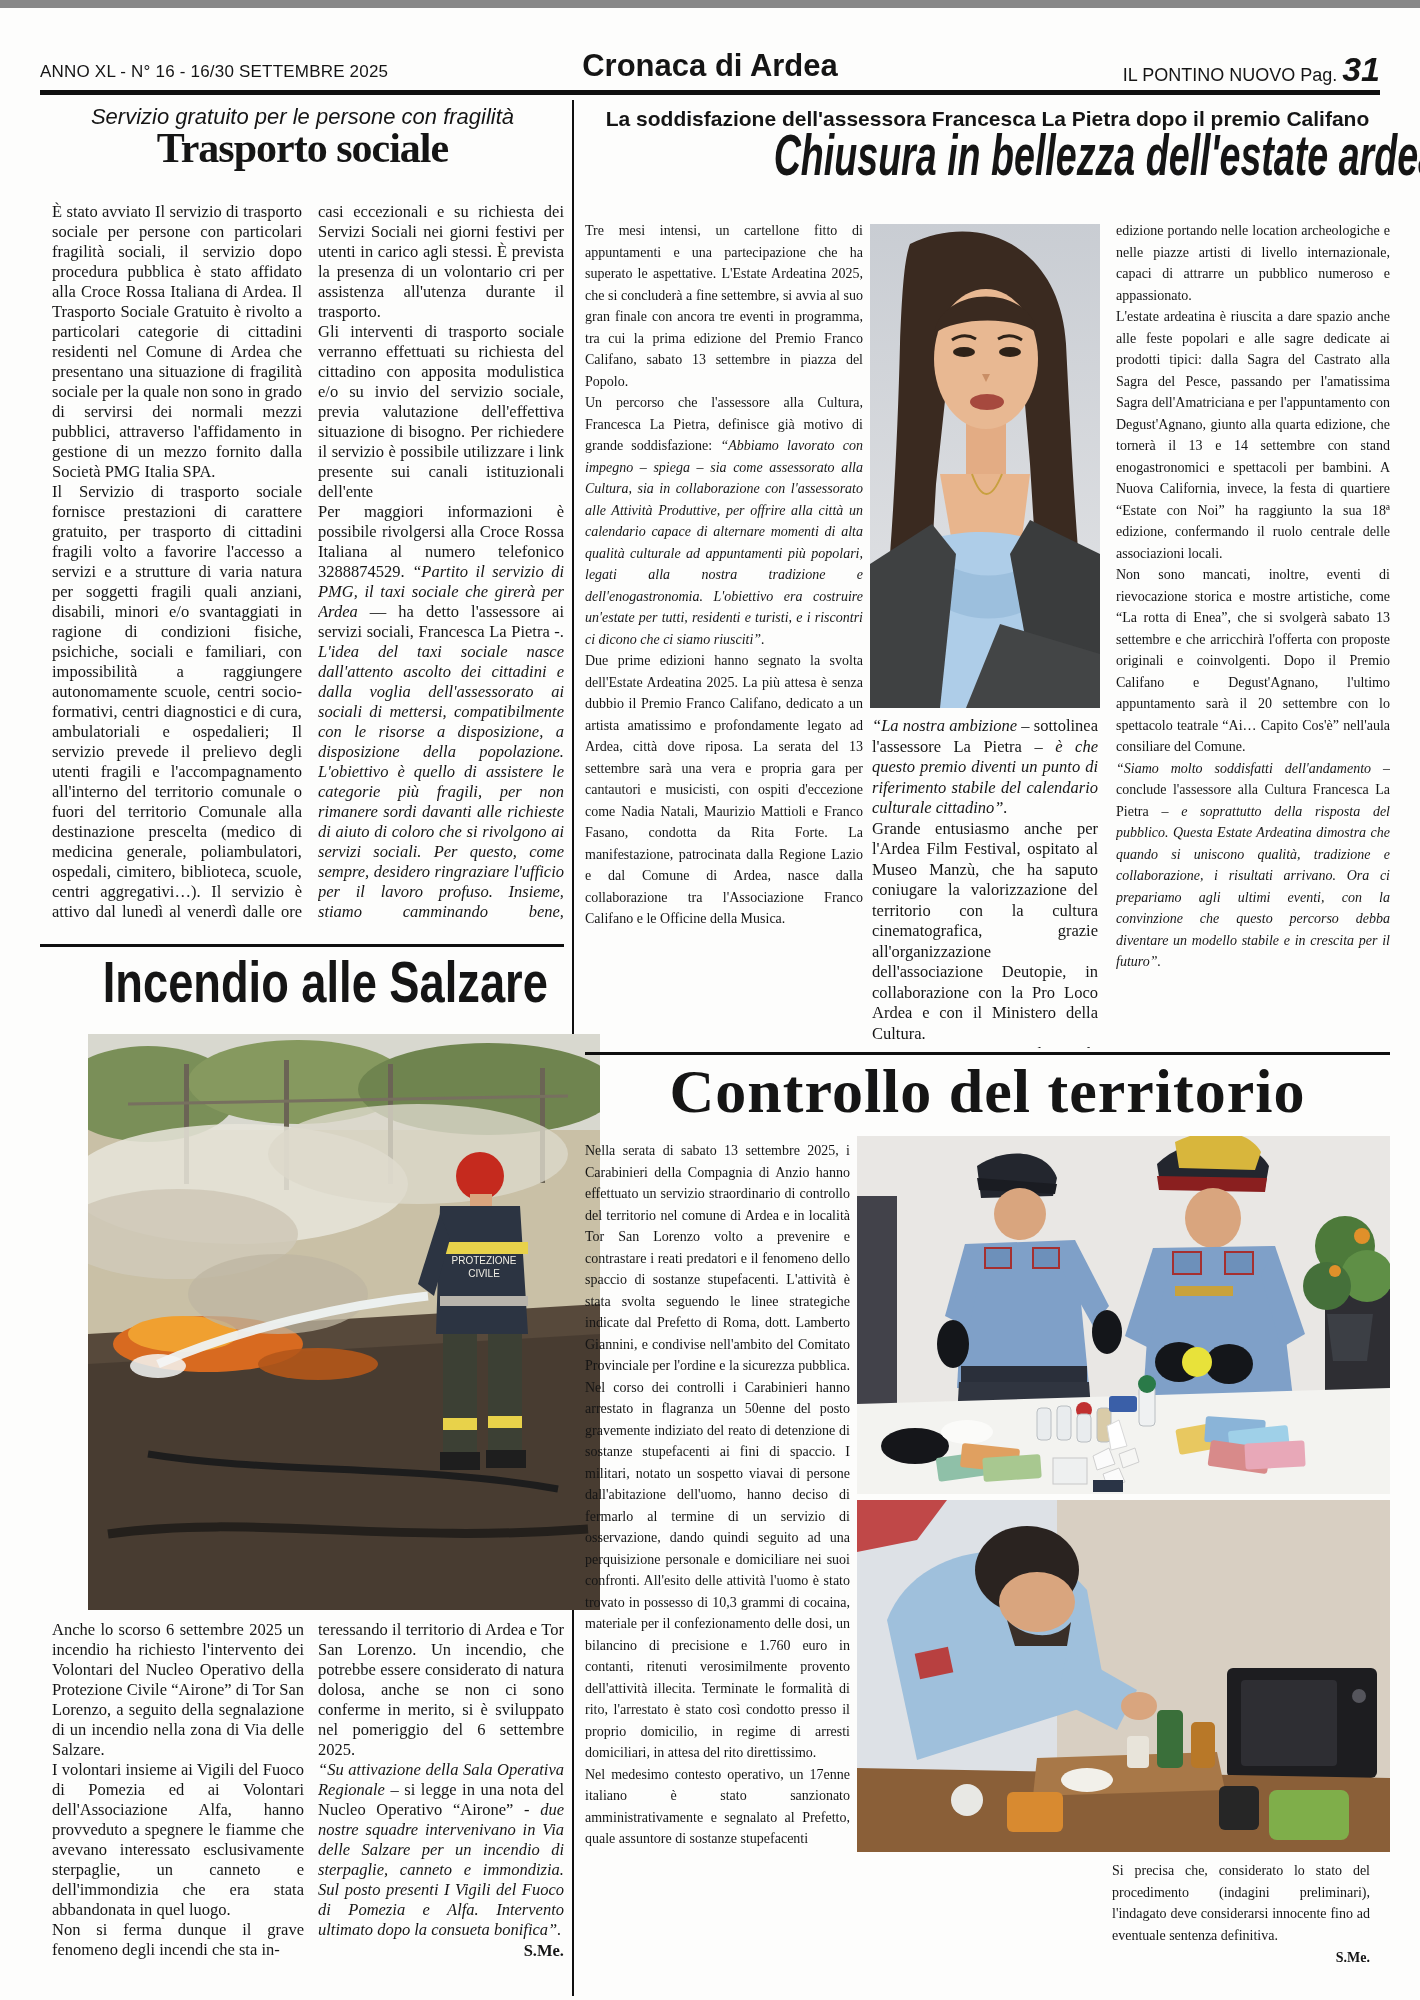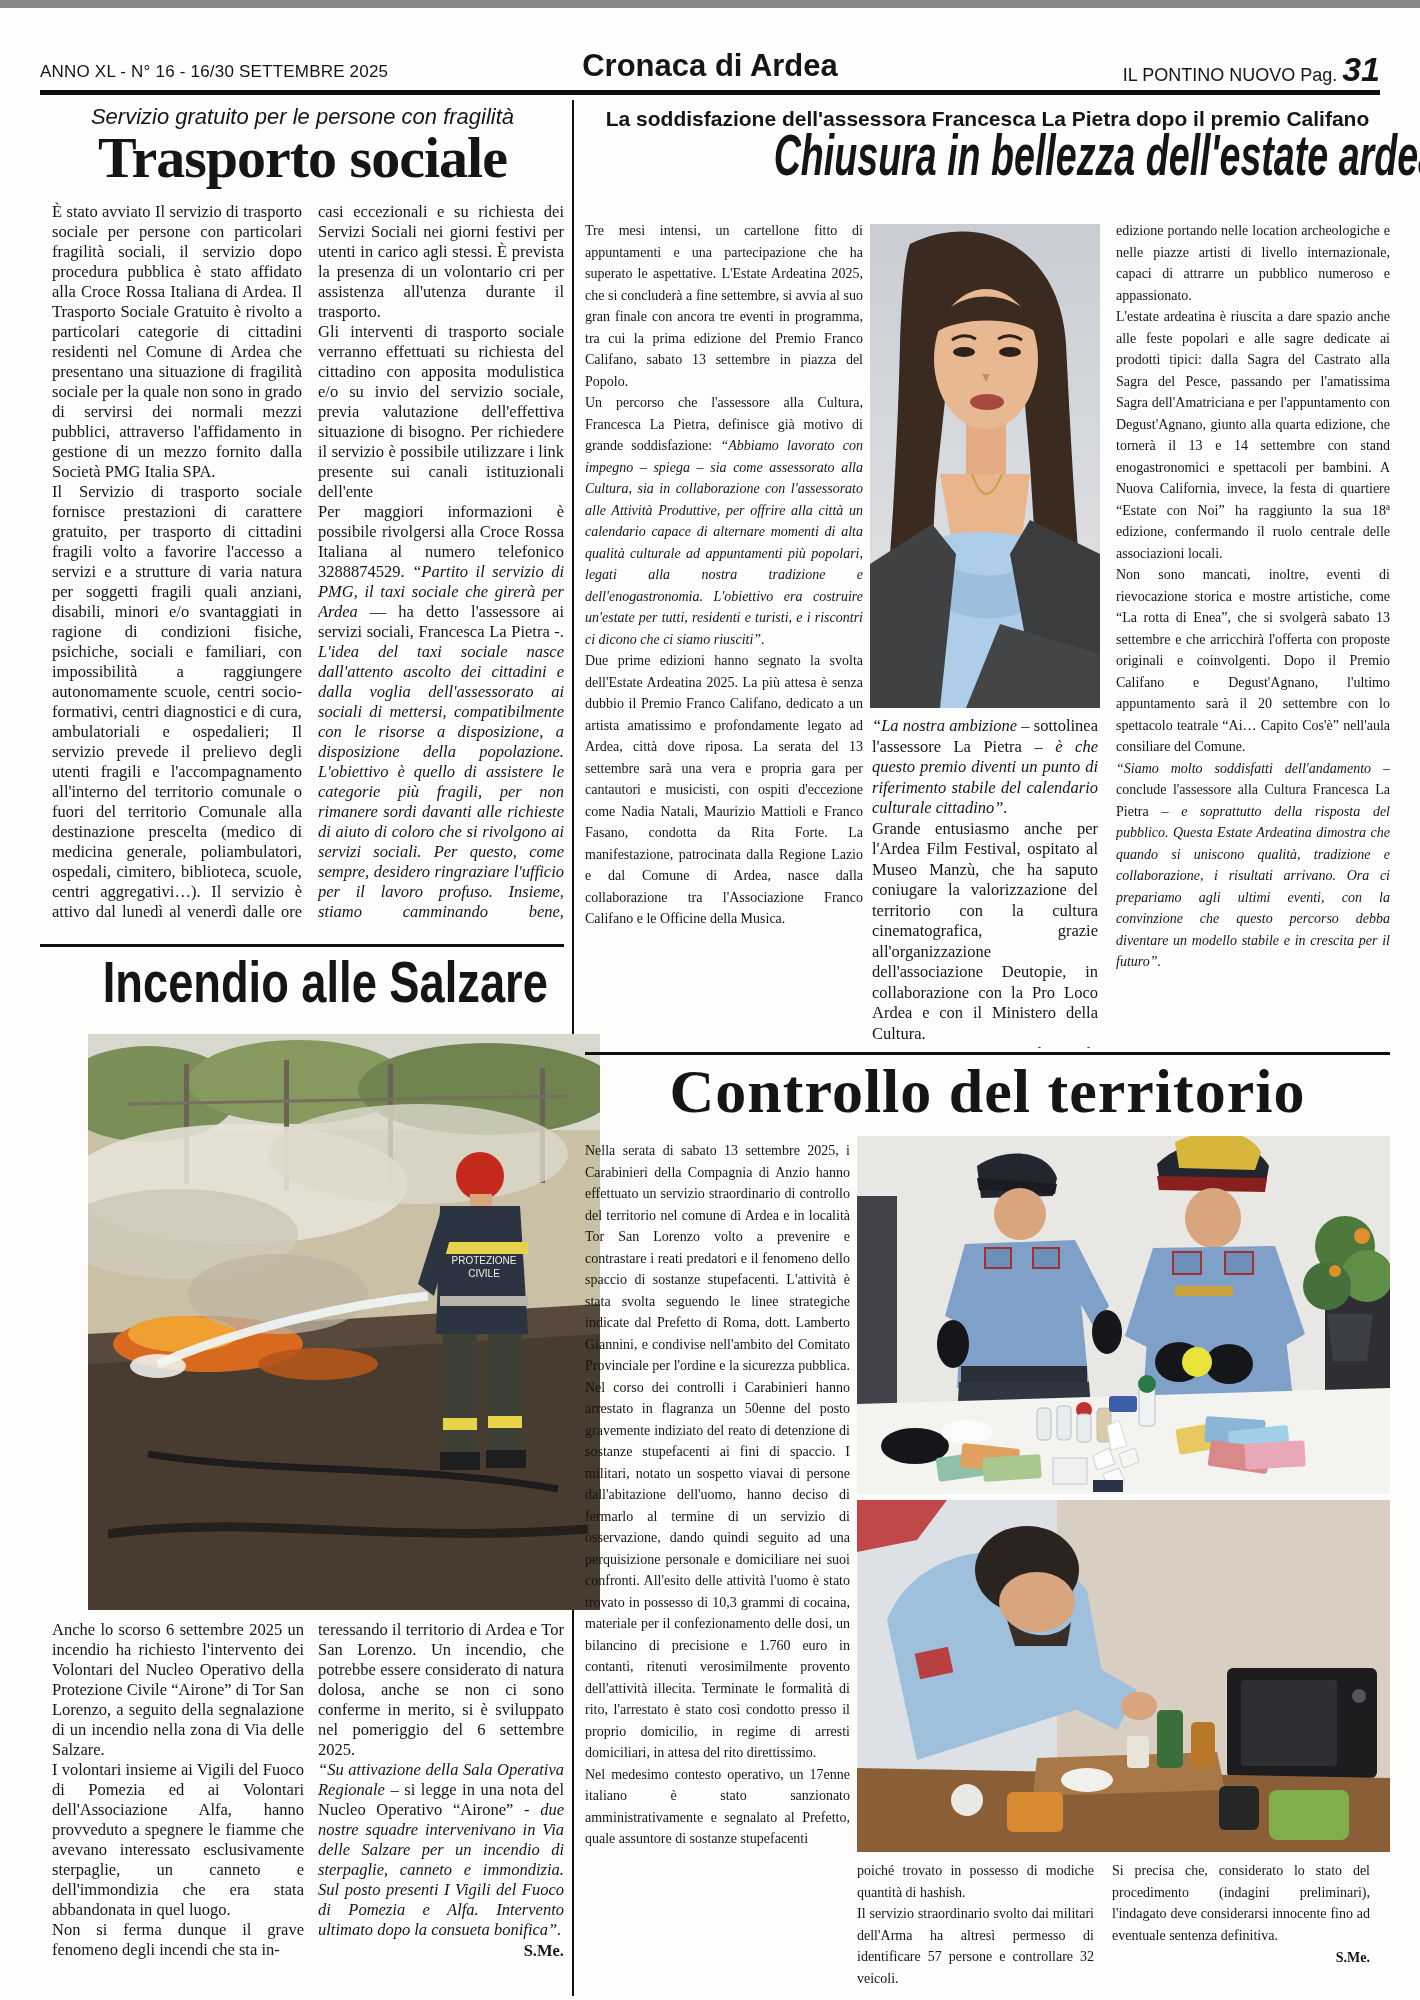--- a/index.html
+++ b/index.html
@@ -11,21 +11,21 @@
   .hdr-center{left:0;right:0;top:40px;text-align:center;font-family:"Liberation Sans",sans-serif;
               font-weight:bold;font-size:31px;}
   .hdr-right{right:40px;top:42px;display:flex;align-items:baseline;gap:5px;
              font-family:"Liberation Sans",sans-serif;}
   .hdr-right .lbl{font-size:18px;}
   .hdr-right .num{font-size:34px;font-weight:bold;font-style:italic;}
   .rule{background:#101010;}
   
   .kicker1{left:40px;top:96px;width:525px;text-align:center;font-family:"Liberation Sans",sans-serif;
            font-style:italic;font-size:22px;}
-  .head1{left:40px;top:116px;width:525px;text-align:center;font-weight:bold;font-size:58px;letter-spacing:-1px;}
+  .head1{left:40px;top:116px;width:525px;text-align:center;font-weight:bold;font-size:42px;letter-spacing:-1px;}
   .kicker2{left:585px;top:99px;width:805px;text-align:center;font-family:"Liberation Sans",sans-serif;
            font-weight:bold;font-size:21px;}
   .head2{left:585px;top:114px;width:805px;text-align:center;}
   .head2 span{display:inline-block;font-family:"Liberation Sans",sans-serif;font-weight:bold;font-style:italic;
               font-size:57px;white-space:nowrap;transform:scaleX(.66);transform-origin:50% 50%;}
   .head3{left:40px;top:940px;width:525px;text-align:center;}
   .head3 span{display:inline-block;font-family:"Liberation Sans",sans-serif;font-weight:bold;
               font-size:58px;white-space:nowrap;transform:scaleX(.78);transform-origin:50% 50%;}
   .head4{left:585px;top:1048px;width:805px;text-align:center;font-weight:bold;font-size:62px;letter-spacing:1px;}
   
@@ -304,22 +304,18 @@
         <rect x="362" y="286" width="40" height="44" rx="6" fill="#262626"></rect>
         <rect x="270" y="236" width="22" height="32" rx="4" fill="#e8e4da"></rect>
         <ellipse cx="230" cy="280" rx="26" ry="12" fill="#f2f0ea"></ellipse>
         <rect x="412" y="290" width="80" height="50" rx="8" fill="#7fae4a"></rect>
         <rect x="150" y="292" width="56" height="40" rx="6" fill="#d88a30"></rect>
         <circle cx="110" cy="300" r="16" fill="#e8e8e4"></circle>
       </g>
     </svg>
   </div>
 
-  <div class="col mid" style="left:857px;top:1852px;width:237px;height:132px;">
-      <p><span>poiché trovato in possesso di modiche quantità di hashish.</span></p>
-      <p><span>Il servizio straordinario svolto dai militari dell'Arma ha altresì permesso di identificare 57 persone e controllare 32 veicoli.</span></p>
-    </div>
   <div class="col mid" style="left:1112px;top:1852px;width:258px;height:132px;">
     <p><span>Si precisa che, considerato lo stato del procedimento (indagini preliminari), l'indagato deve considerarsi innocente fino ad eventuale sentenza definitiva.</span></p>
       <span class="sig">S.Me.</span>
   </div>
 
 </div>
 
 </body></html>

